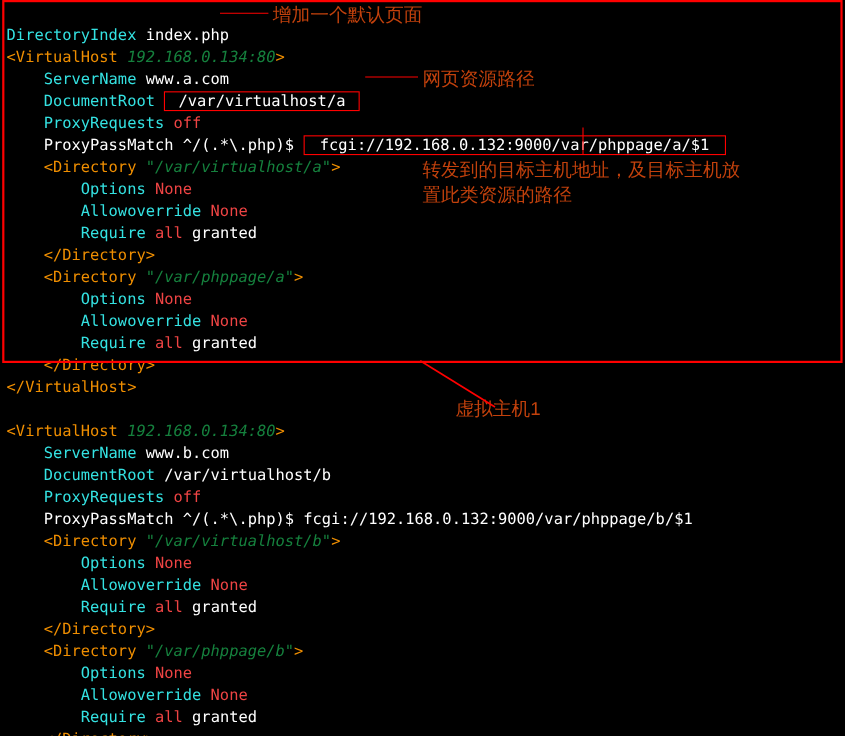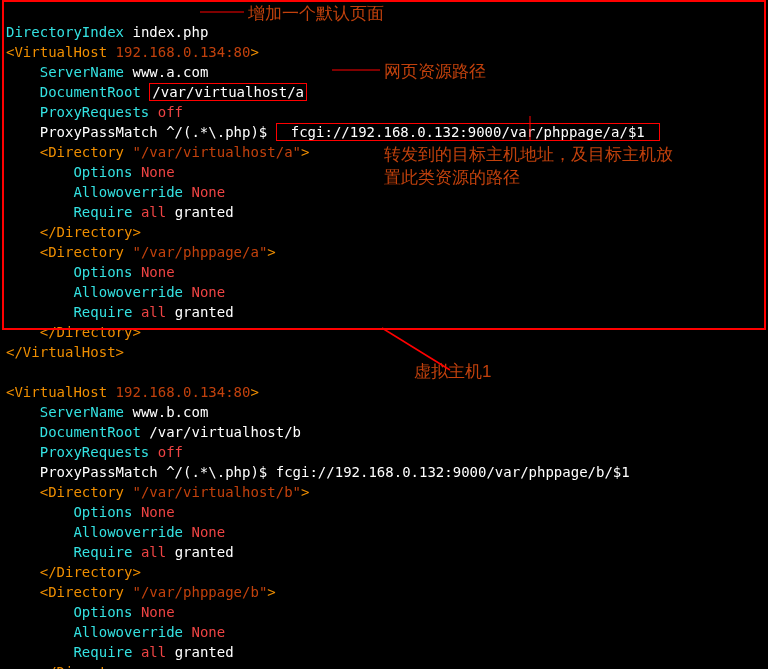--- a/index.html
+++ b/index.html
@@ -15,23 +15,23 @@
     overflow: hidden;
     position: relative;
   }
   .code-area {
     padding: 2px 6px;
     white-space: pre;
   }
   .kw-cyan { color: #34e2e2; }
   .kw-olive { color: #ef4444; }
   .kw-orange { color: #ef8e00; }
-  .kw-magenta { color: #c2410c; }
+  .kw-magenta { color: #15803d; font-style: italic; }
   .kw-white { color: #ffffff; }
-  .box-doc { border: 1px solid #ff0000; padding: 0 2px; }
+  .box-doc { border: 1px solid #ff0000; padding: 0 12px; }
   .box-fcgi { border: 1px solid #ff0000; padding: 0 14px; }
   .annot {
     position: absolute;
     color: #c2410c;
     font-size: 17px;
     font-family: "Microsoft YaHei", sans-serif;
     white-space: nowrap;
   }
   .red-big-box {
     position: absolute;

